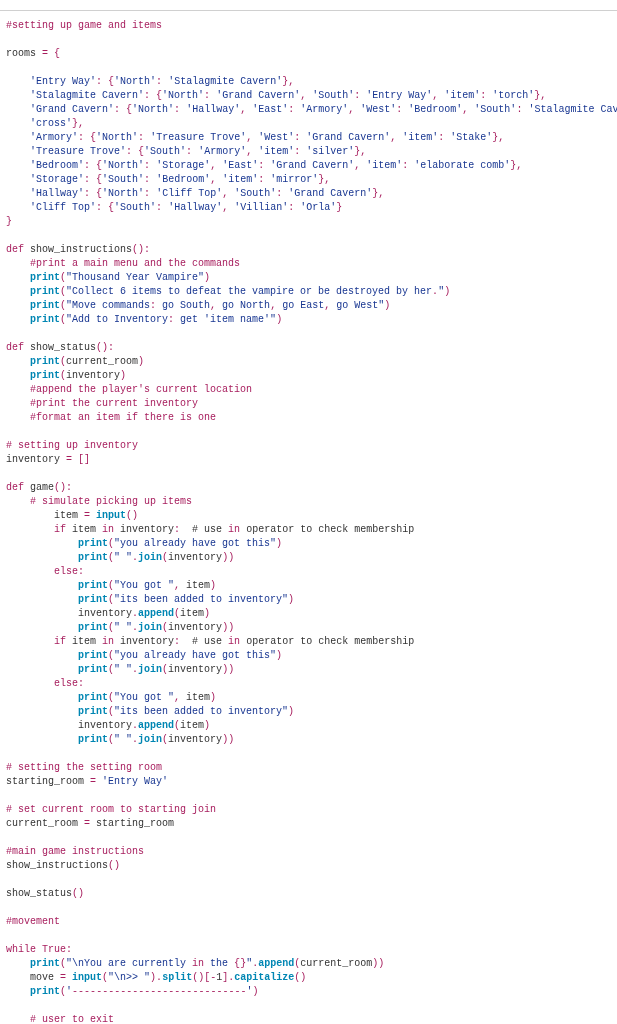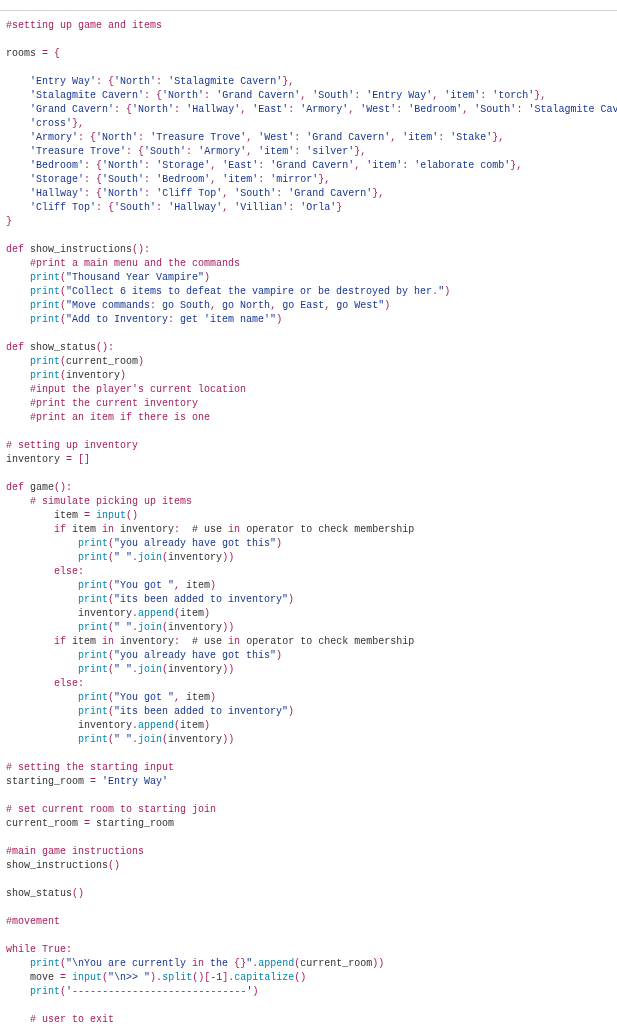--- a/index.html
+++ b/index.html
@@ -12,21 +12,21 @@
     font-family: "Courier New", Courier, monospace;
     font-size: 10px;
     line-height: 14px;
     white-space: pre;
     padding: 8px 6px;
     color: #333333;
     border-top: 1px solid #d0d0d0;
   }
   .op   { color: #a71d5d; }   
   .st   { color: #183691; }   
-  .fn   { color: #0086b3; }   
+  .fn   { color: #0086b3; font-weight: bold; }   
   .kw   { color: #a71d5d; } 
 </style>
 </head>
 <body>
 
 <pre class="code-block"><span><span class="op">#setting up game and items</span></span>
 <span></span>
 <span>rooms <span class="op">=</span> <span class="op">{</span></span>
 <span></span>
 <span>    <span class="st">'Entry Way'</span><span class="op">:</span> <span class="op">{</span><span class="st">'North'</span><span class="op">:</span> <span class="st">'Stalagmite Cavern'</span><span class="op">}</span><span class="op">,</span></span>
@@ -44,23 +44,23 @@
 <span><span class="kw">def</span> show_instructions<span class="op">(</span><span class="op">)</span><span class="op">:</span></span>
 <span>    <span class="op">#print a main menu and the commands</span></span>
 <span>    <span class="fn">print</span><span class="op">(</span><span class="st">"Thousand Year Vampire"</span><span class="op">)</span></span>
 <span>    <span class="fn">print</span><span class="op">(</span><span class="st">"Collect 6 items to defeat the vampire or be destroyed by her<span class="op">.</span>"</span><span class="op">)</span></span>
 <span>    <span class="fn">print</span><span class="op">(</span><span class="st">"Move commands<span class="op">:</span> go South<span class="op">,</span> go North<span class="op">,</span> go East<span class="op">,</span> go West"</span><span class="op">)</span></span>
 <span>    <span class="fn">print</span><span class="op">(</span><span class="st">"Add to Inventory<span class="op">:</span> get 'item name'"</span><span class="op">)</span></span>
 <span></span>
 <span><span class="kw">def</span> show_status<span class="op">(</span><span class="op">)</span><span class="op">:</span></span>
 <span>    <span class="fn">print</span><span class="op">(</span>current_room<span class="op">)</span></span>
 <span>    <span class="fn">print</span><span class="op">(</span>inventory<span class="op">)</span></span>
-<span>    <span class="op">#input the player's current location</span></span>
+<span>    <span class="op">#append the player's current location</span></span>
 <span>    <span class="op">#print the current inventory</span></span>
-<span>    <span class="op">#print an item if there is one</span></span>
+<span>    <span class="op">#format an item if there is one</span></span>
 <span></span>
 <span><span class="op"># setting up inventory</span></span>
 <span>inventory <span class="op">=</span> <span class="op">[</span><span class="op">]</span></span>
 <span></span>
 <span><span class="kw">def</span> game<span class="op">(</span><span class="op">)</span><span class="op">:</span></span>
 <span>    <span class="op"># simulate picking up items</span></span>
 <span>        item <span class="op">=</span> <span class="fn">input</span><span class="op">(</span><span class="op">)</span></span>
 <span>        <span class="kw">if</span> item <span class="kw">in</span> inventory<span class="op">:</span>  # use <span class="kw">in</span> operator to check membership</span>
 <span>            <span class="fn">print</span><span class="op">(</span><span class="st">"you already have got this"</span><span class="op">)</span></span>
 <span>            <span class="fn">print</span><span class="op">(</span><span class="st">" "</span><span class="op">.</span><span class="fn">join</span><span class="op">(</span>inventory<span class="op">)</span><span class="op">)</span></span>
@@ -71,21 +71,21 @@
 <span>            <span class="fn">print</span><span class="op">(</span><span class="st">" "</span><span class="op">.</span><span class="fn">join</span><span class="op">(</span>inventory<span class="op">)</span><span class="op">)</span></span>
 <span>        <span class="kw">if</span> item <span class="kw">in</span> inventory<span class="op">:</span>  # use <span class="kw">in</span> operator to check membership</span>
 <span>            <span class="fn">print</span><span class="op">(</span><span class="st">"you already have got this"</span><span class="op">)</span></span>
 <span>            <span class="fn">print</span><span class="op">(</span><span class="st">" "</span><span class="op">.</span><span class="fn">join</span><span class="op">(</span>inventory<span class="op">)</span><span class="op">)</span></span>
 <span>        <span class="kw">else</span><span class="op">:</span></span>
 <span>            <span class="fn">print</span><span class="op">(</span><span class="st">"You got "</span><span class="op">,</span> item<span class="op">)</span></span>
 <span>            <span class="fn">print</span><span class="op">(</span><span class="st">"its been added to inventory"</span><span class="op">)</span></span>
 <span>            inventory<span class="op">.</span><span class="fn">append</span><span class="op">(</span>item<span class="op">)</span></span>
 <span>            <span class="fn">print</span><span class="op">(</span><span class="st">" "</span><span class="op">.</span><span class="fn">join</span><span class="op">(</span>inventory<span class="op">)</span><span class="op">)</span></span>
 <span></span>
-<span><span class="op"># setting the starting input</span></span>
+<span><span class="op"># setting the setting room</span></span>
 <span>starting_room <span class="op">=</span> <span class="st">'Entry Way'</span></span>
 <span></span>
 <span><span class="op"># set current room to starting join</span></span>
 <span>current_room <span class="op">=</span> starting_room</span>
 <span></span>
 <span><span class="op">#main game instructions</span></span>
 <span>show_instructions<span class="op">(</span><span class="op">)</span></span>
 <span></span>
 <span>show_status<span class="op">(</span><span class="op">)</span></span>
 <span></span>

